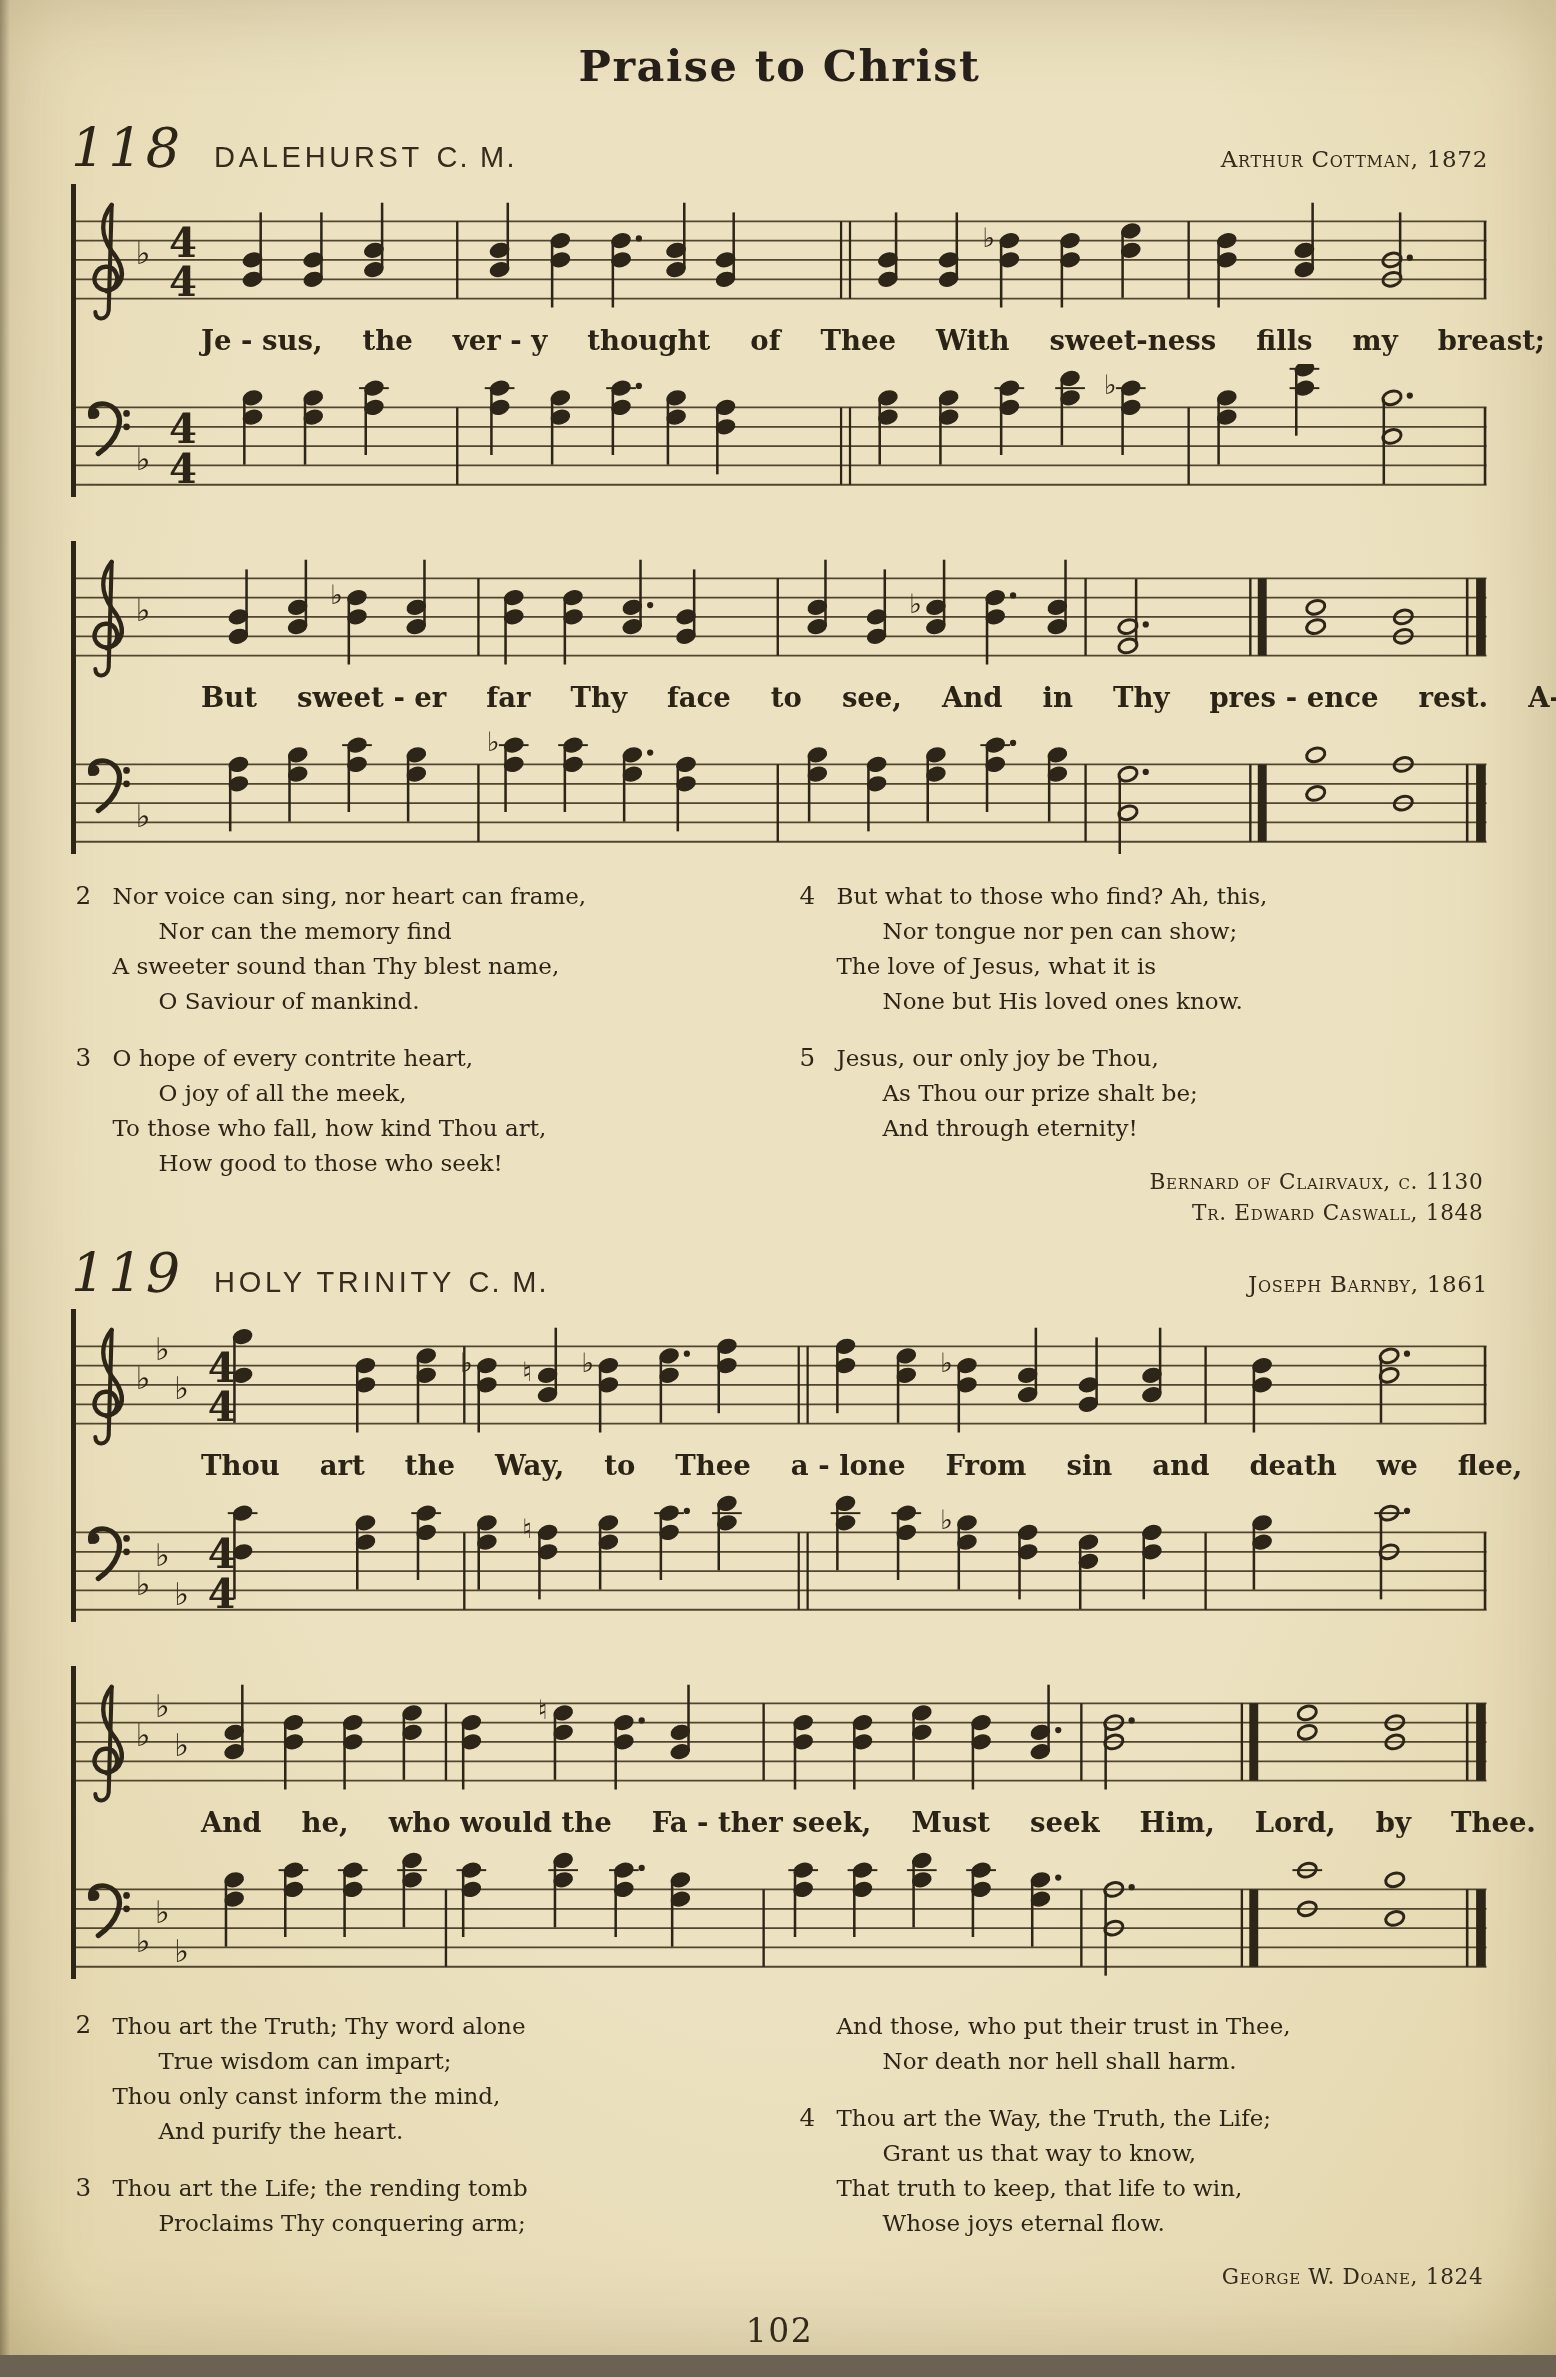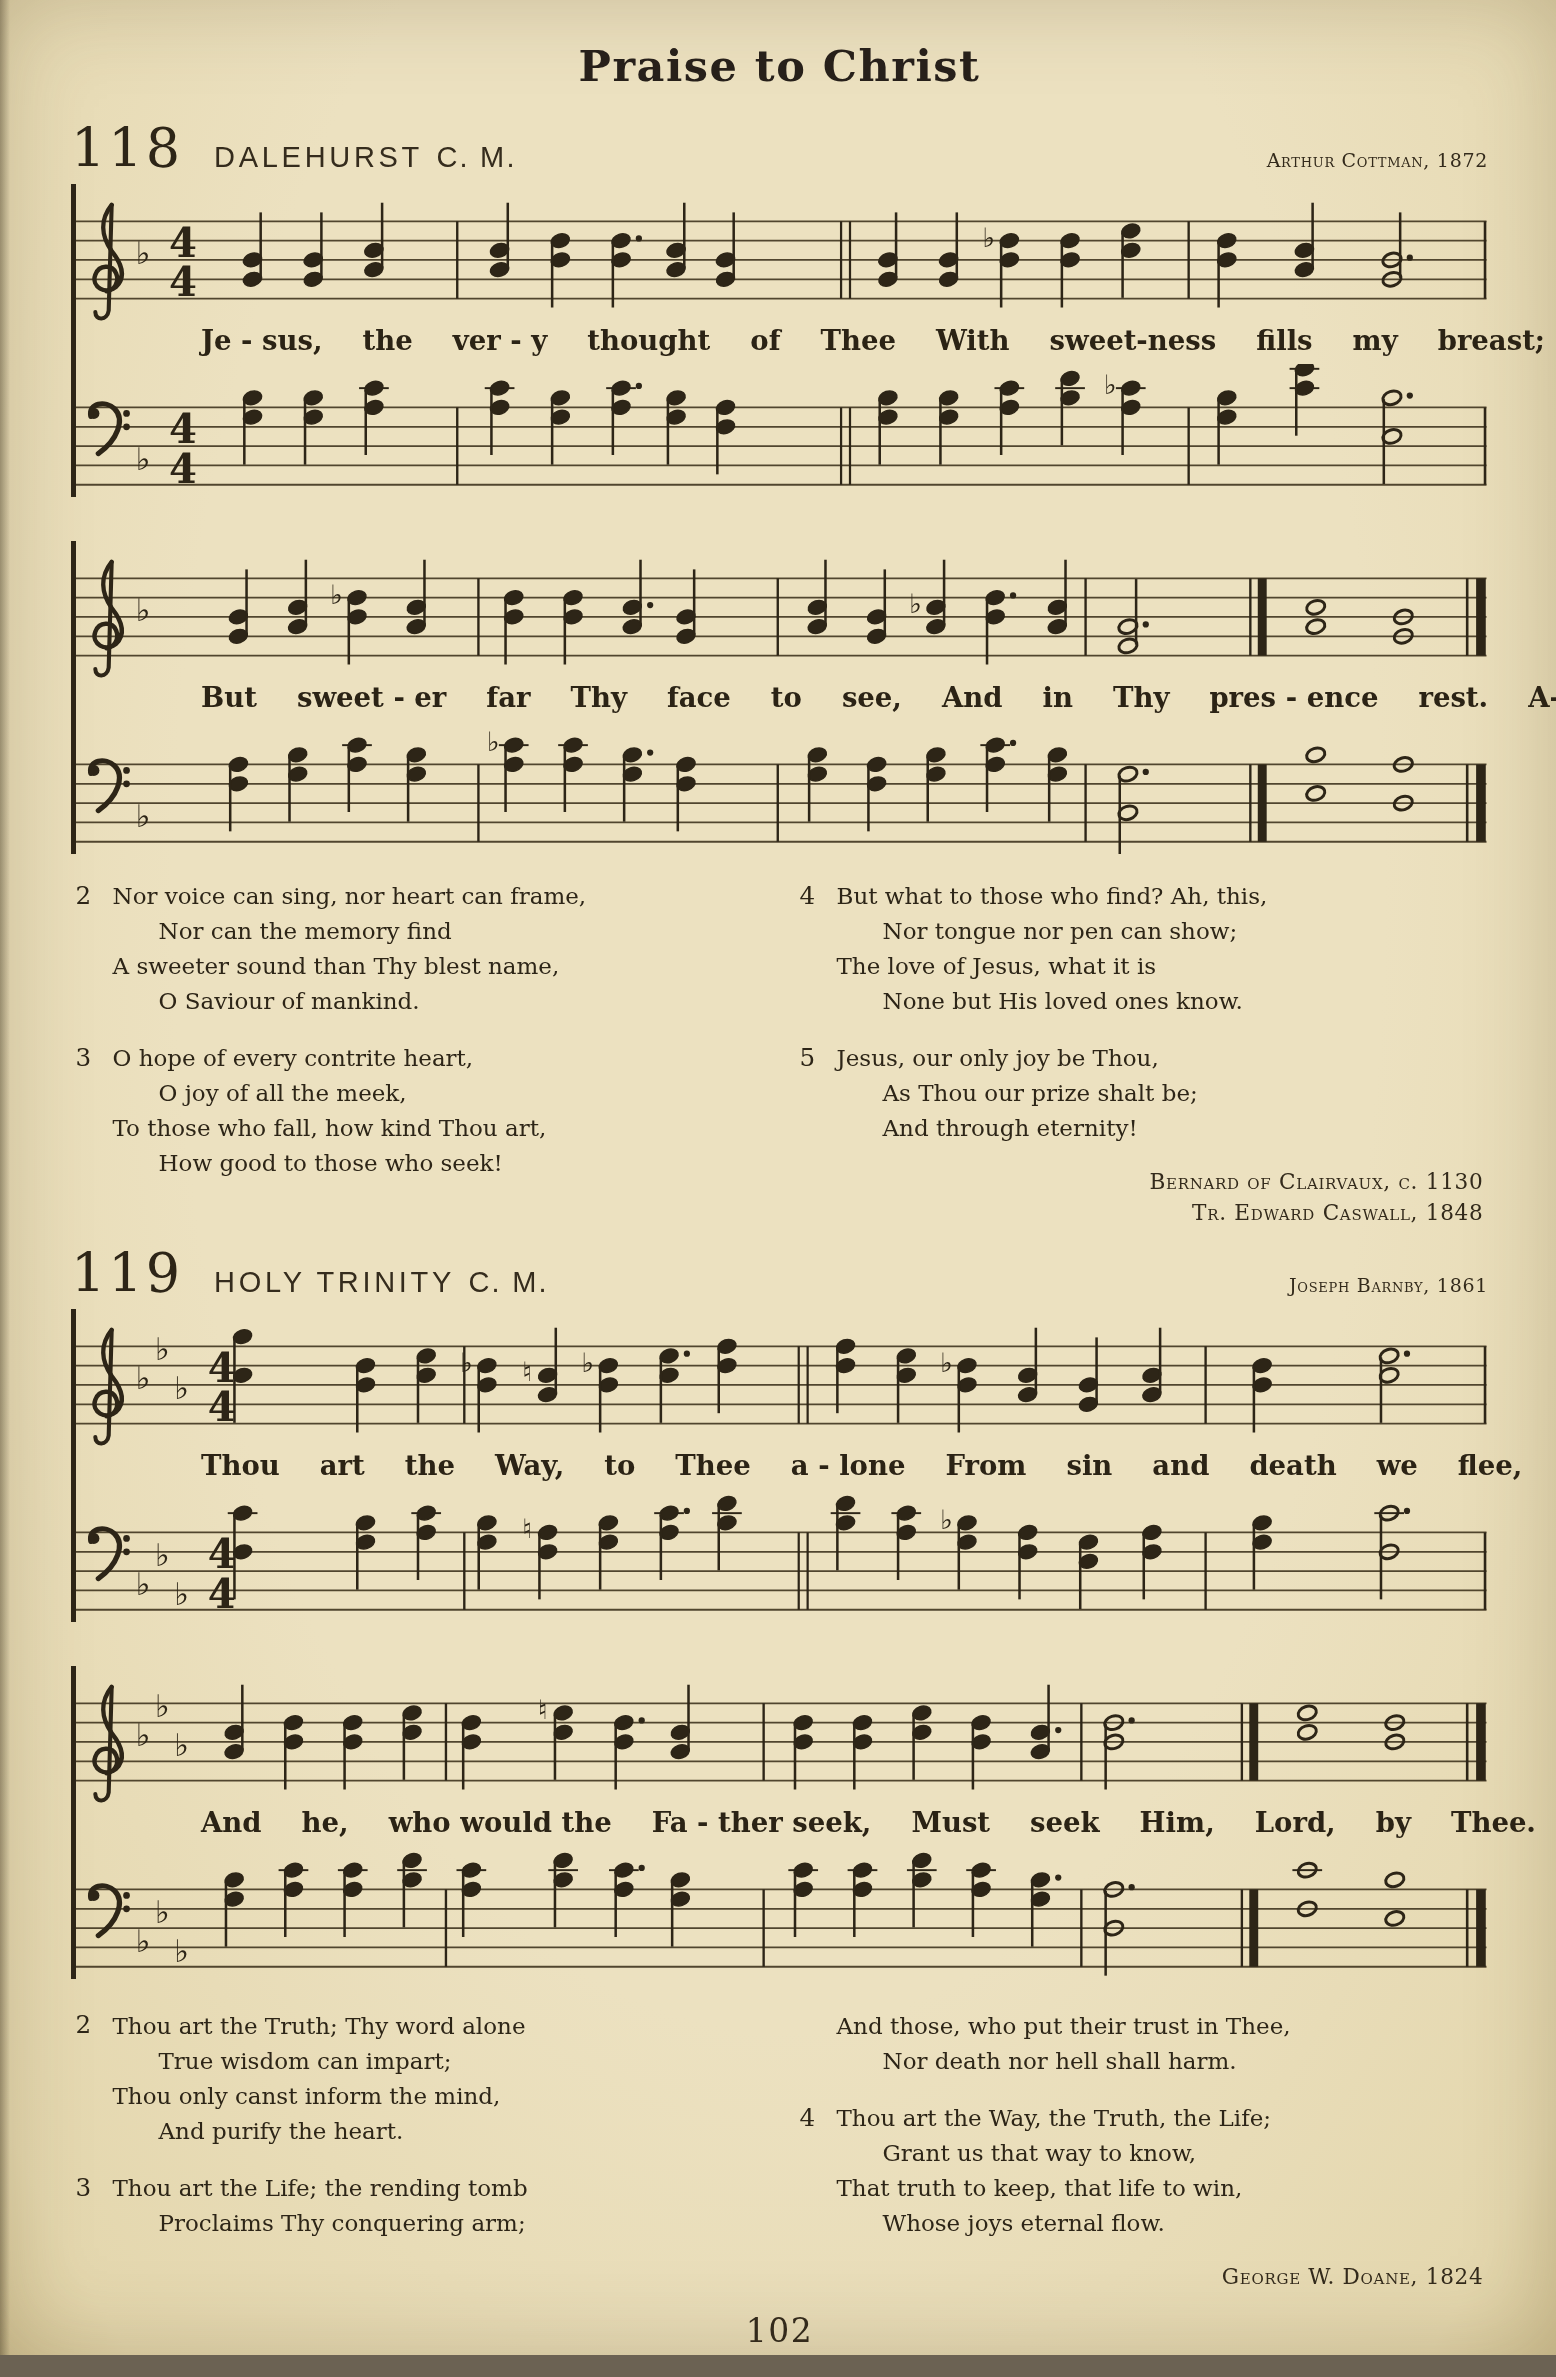--- a/index.html
+++ b/index.html
@@ -13,27 +13,27 @@
     font-family:"DejaVu Serif", serif;
     overflow:hidden;
   }
   .content{position:relative;padding:34px 69px 0 71px;}
   .main-title{
     text-align:center;
     font-size:43px;font-weight:bold;letter-spacing:1.5px;
     margin:7.4px 0 31px 0;color:#27201a;
   }
   .hymn-header{display:flex;align-items:baseline;margin:4.5px 0 7.4px 0;}
-  .hymn-number{font-size:54px;line-height:1;font-weight:normal;letter-spacing:3px;}
+  .hymn-number{font-size:54px;line-height:1;font-weight:normal;letter-spacing:3px;font-style:italic;}
   .hymn-tune{
     font-family:"Liberation Sans", sans-serif;
     font-size:29px;letter-spacing:3.7px;margin-left:31px;color:#352c1d;
   }
   .hymn-meter{font-family:"Liberation Sans", sans-serif;font-size:29px;letter-spacing:2.2px;margin-left:13.4px;color:#352c1d;}
-  .hymn-credit{margin-left:auto;font-variant:small-caps;font-size:19px;letter-spacing:0.7px;color:#332a1b;}
+  .hymn-credit{margin-left:auto;font-variant:small-caps;font-size:23px;letter-spacing:0.7px;color:#332a1b;}
   .system{
     position:relative;border-left:5.2px solid #2d2517;
     margin:3px 0 7.4px 0;
   }
   .staff-svg{display:block;width:100%;}
   .lyrics-row{
     display:flex;justify-content:space-between;align-items:baseline;
     padding:0 25px 0 125px;height:40px;
     font-size:27.5px;font-weight:bold;color:#2b2315;white-space:nowrap;gap:40px;
   }

